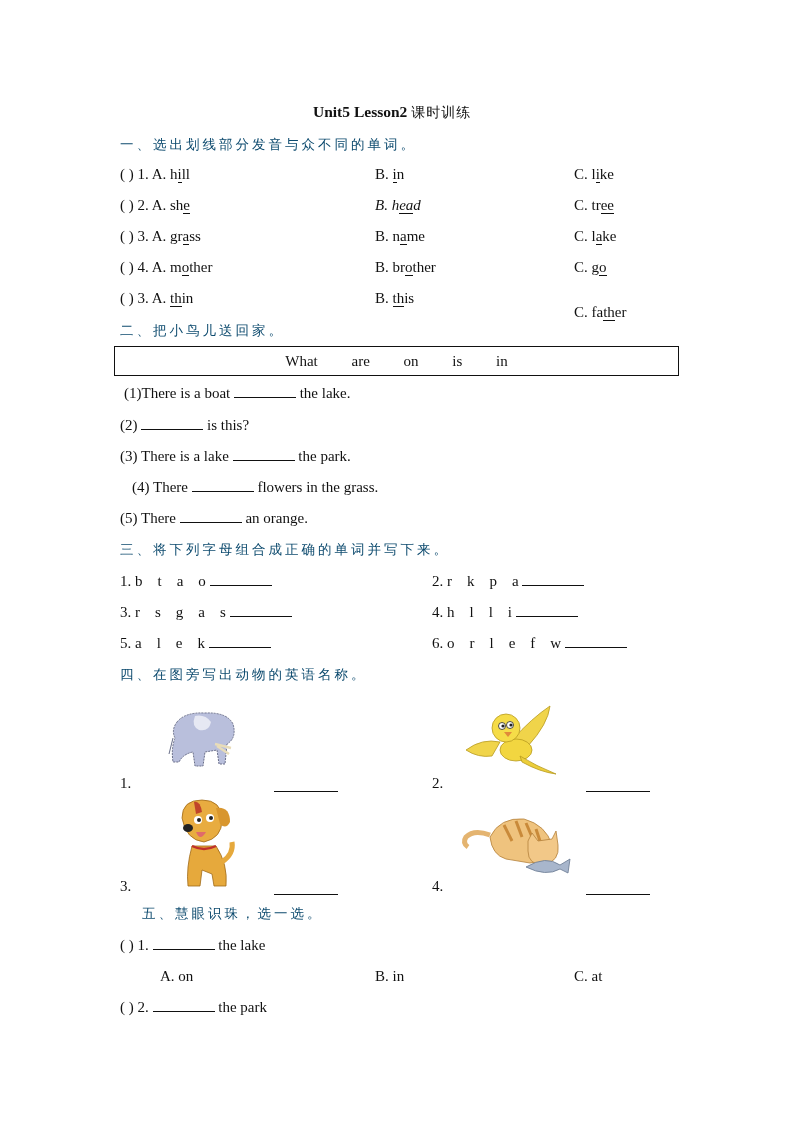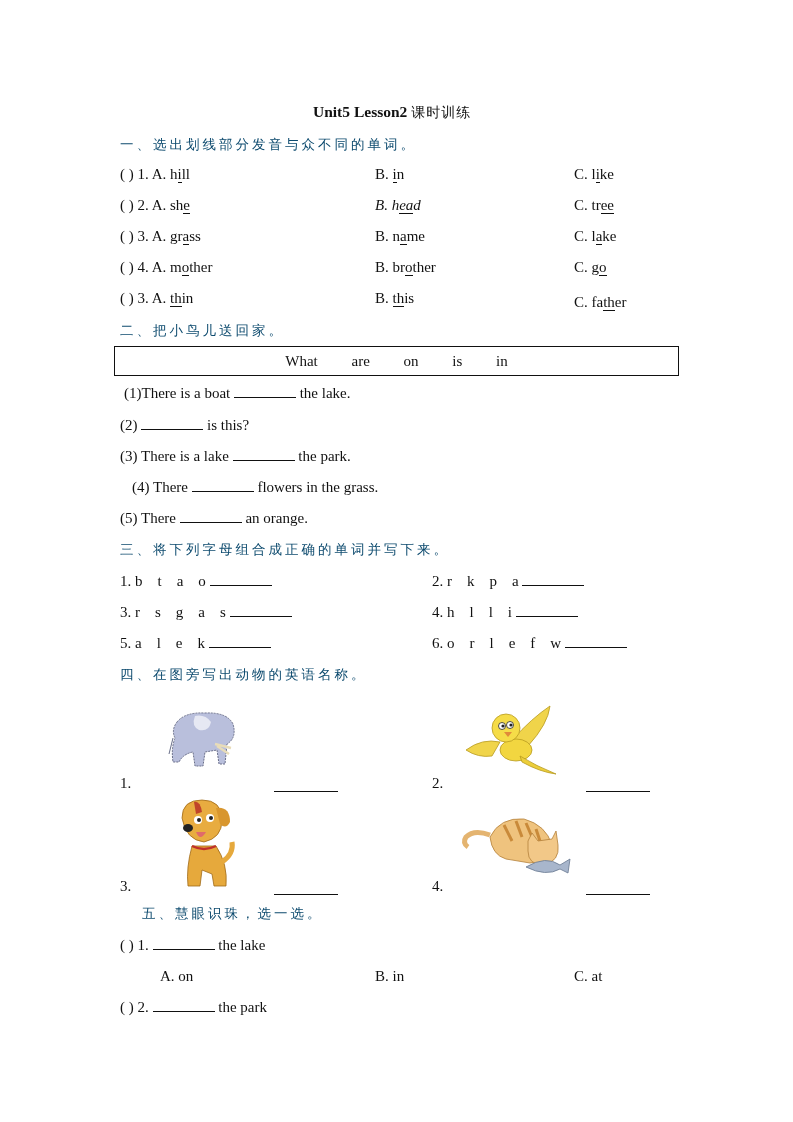--- a/index.html
+++ b/index.html
@@ -33,21 +33,21 @@
     <div class="abs en" style="left:375px; top:197px;font-style:italic;"><span>B. </span><span><span>h</span><u>ea</u><span>d</span></span></div>
     <div class="abs en" style="left:574px; top:197px;"><span>C. </span><span><span>tr</span><u>ee</u><span></span></span></div>
     <div class="abs en" style="left:120px; top:228px;"><span>(   ) 3. A. </span><span><span>gr</span><u>a</u><span>ss</span></span></div>
     <div class="abs en" style="left:375px; top:228px;"><span>B. </span><span><span>n</span><u>a</u><span>me</span></span></div>
     <div class="abs en" style="left:574px; top:228px;"><span>C. </span><span><span>l</span><u>a</u><span>ke</span></span></div>
     <div class="abs en" style="left:120px; top:259px;"><span>(   ) 4. A. </span><span><span>m</span><u>o</u><span>ther</span></span></div>
     <div class="abs en" style="left:375px; top:259px;"><span>B. </span><span><span>br</span><u>o</u><span>ther</span></span></div>
     <div class="abs en" style="left:574px; top:259px;"><span>C. </span><span><span>g</span><u>o</u><span></span></span></div>
     <div class="abs en" style="left:120px; top:290px;"><span>(   ) 3. A. </span><span><span></span><u>th</u><span>in</span></span></div>
     <div class="abs en" style="left:375px; top:290px;"><span>B. </span><span><span></span><u>th</u><span>is</span></span></div>
-    <div class="abs en" style="left:574px; top:294px;"><span>C. </span><span><span>fa</span><u>th</u><span>er</span></span></div>
+    <div class="abs en" style="left:574px; top:304px;"><span>C. </span><span><span>fa</span><u>th</u><span>er</span></span></div>
   </div>
 
 <div class="abs cn" style="left:120px; top:322px;">二、把小鸟儿送回家。</div>
 <div class="box">
   <div class="wordbank en">
     <span>What</span>
     <span>are</span>
     <span>on</span>
     <span>is</span>
     <span>in</span>

